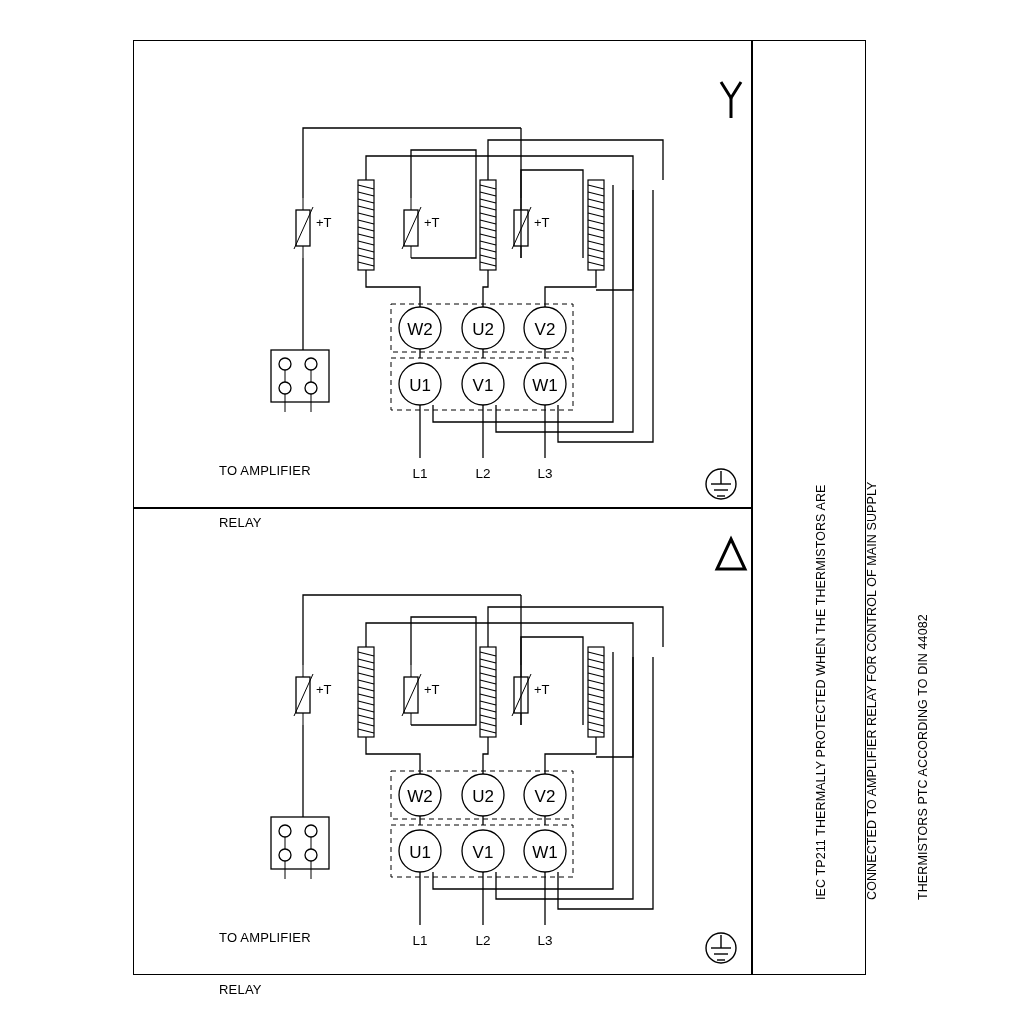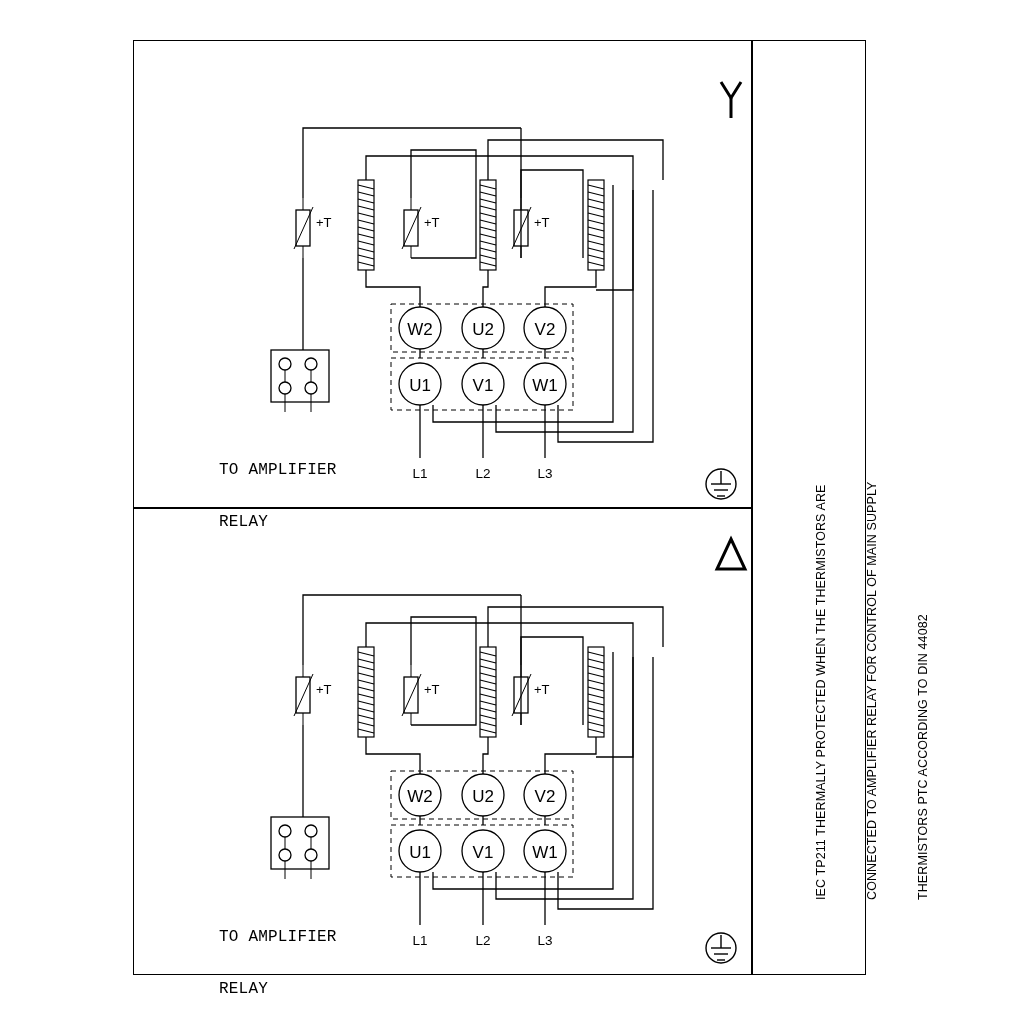--- a/index.html
+++ b/index.html
@@ -27,25 +27,24 @@
   .divider {
     position: absolute;
     background: #000;
   }
   .panel {
     position: absolute;
     box-sizing: border-box;
   }
   .lbl {
     position: absolute;
-    font-size: 16px;
+    font-size: 13px;
     line-height: 15px;
     white-space: pre;
     letter-spacing: 0.2px;
-    font-family: Liberation Mono, monospace;
   }
   .note {
     position: absolute;
     transform-origin: 0 0;
     transform: rotate(-90deg);
     white-space: pre;
     font-size: 12.5px;
     line-height: 17px;
     letter-spacing: 0.1px;
   }

